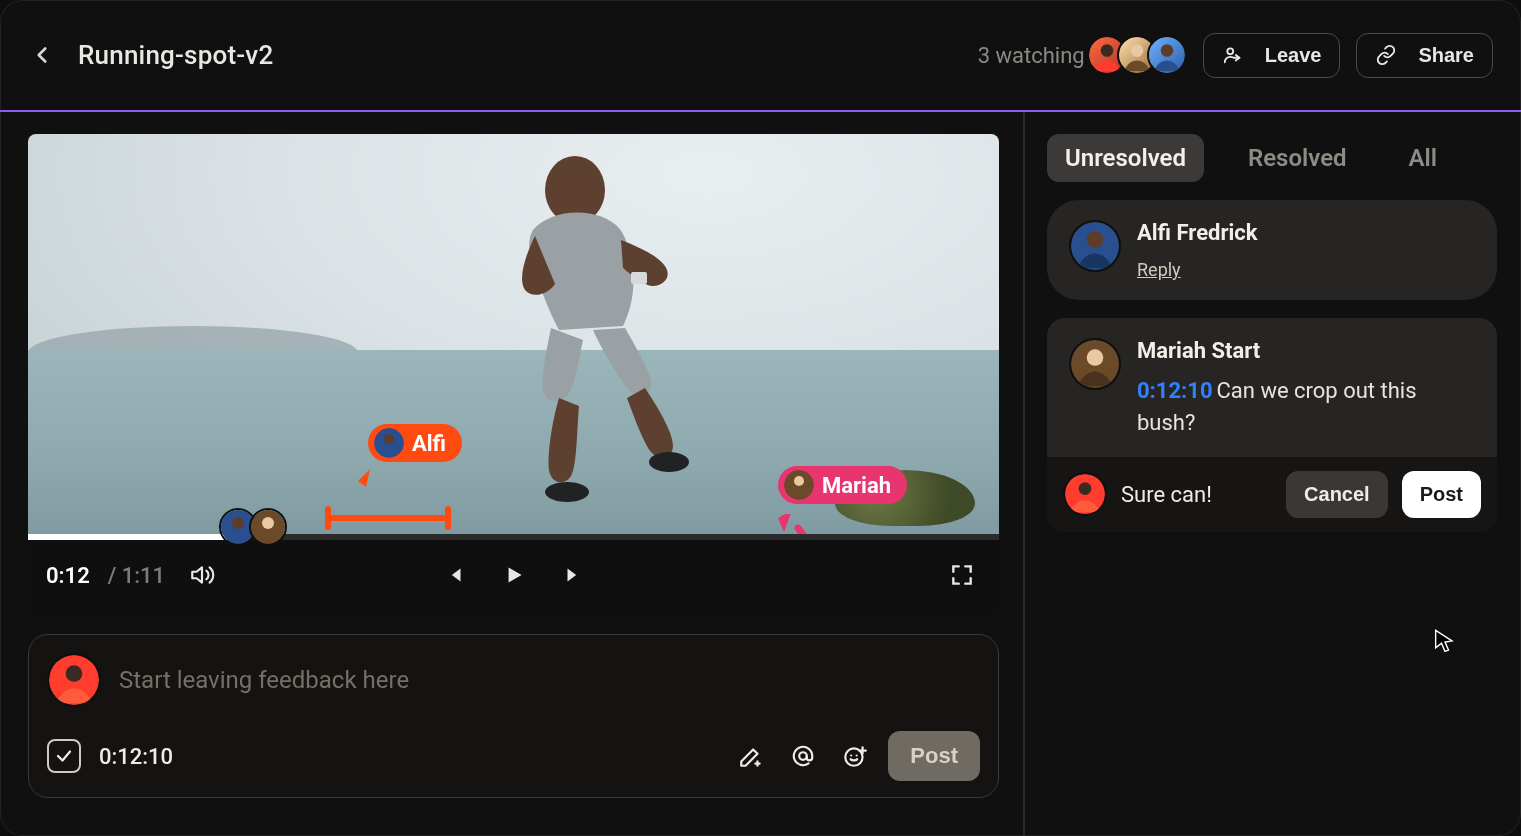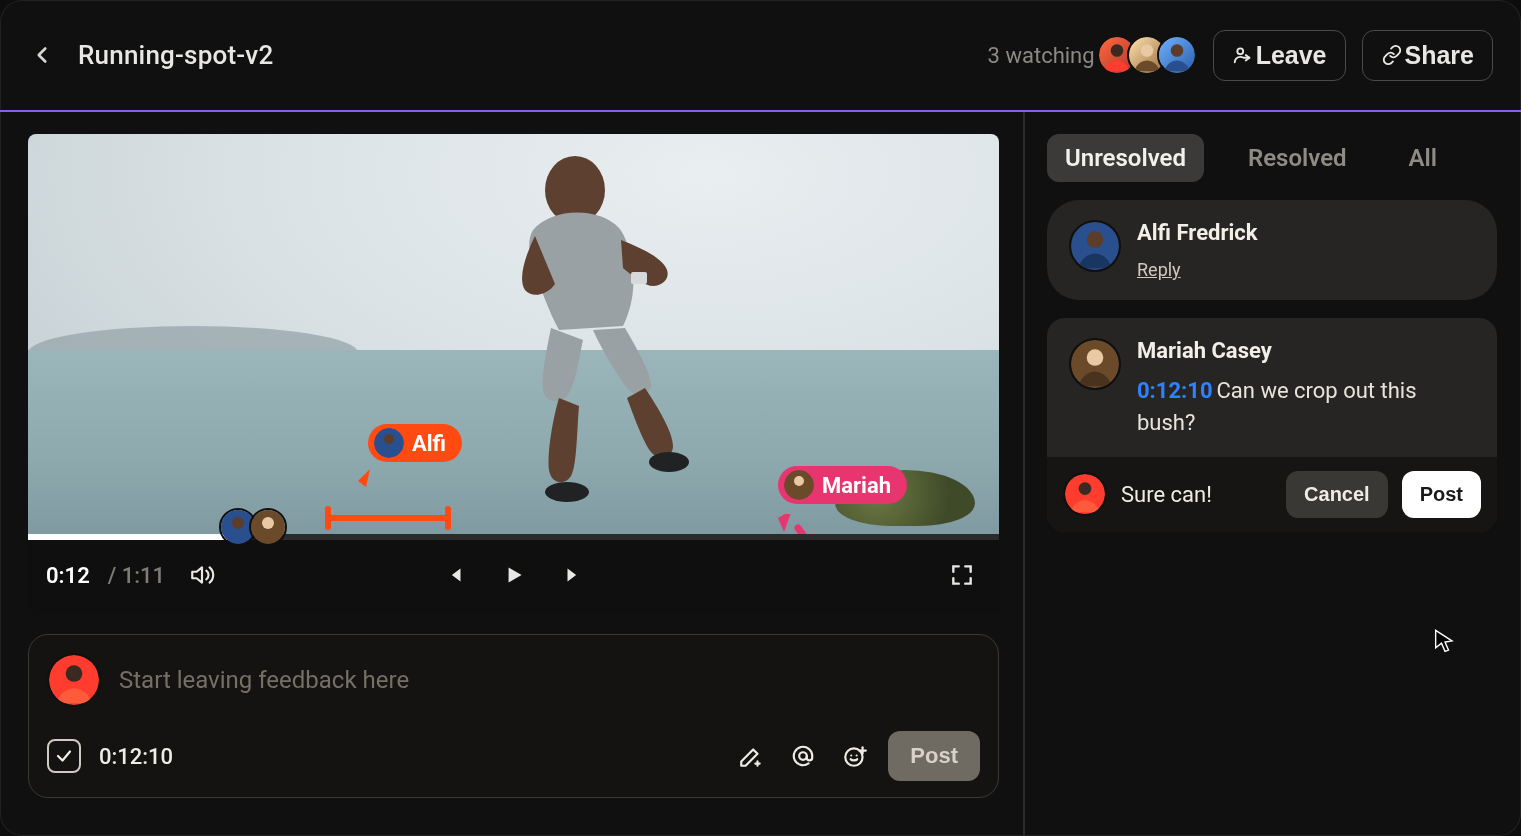--- a/index.html
+++ b/index.html
@@ -17,21 +17,21 @@
   
   .header{display:flex;align-items:center;justify-content:space-between;height:92px;padding:9px 28px;border-bottom:2px solid #8b5cf6;}
   .hleft{display:flex;align-items:center;gap:22px;}
   .back{width:28px;height:28px;display:grid;place-items:center;color:#d9d7d3;cursor:pointer;}
   .title{font-size:26px;letter-spacing:.2px;color:#e9e7e3;font-weight:500;}
   .hright{display:flex;align-items:center;gap:16px;}
   .watching{display:flex;align-items:center;gap:12px;color:#8c8984;font-size:22px;}
   .avstack{display:flex;}
   .avstack .av{margin-left:-10px;}
   .av{width:40px;height:40px;border-radius:50%;border:2px solid #101010;box-sizing:border-box;display:inline-block;}
-  .hbtn{display:flex;align-items:center;gap:2px;border:1.5px solid #4a4a4a;background:transparent;color:#e9e7e3;border-radius:12px;padding:10px 18px;font-size:25px;font-weight:600;cursor:pointer;}
+  .hbtn{display:flex;align-items:center;gap:21px;border:1.5px solid #4a4a4a;background:transparent;color:#e9e7e3;border-radius:12px;padding:10px 18px;font-size:20px;font-weight:600;cursor:pointer;}
   .hbtn svg{width:22px;height:22px;}
 
   
   .main{display:flex;height:calc(100% - 92px);}
   .left{flex:1;display:flex;flex-direction:column;padding:22px 24px 24px 28px;gap:20px;border-right:2px solid #2b2b2b;}
   .right{width:450px;padding:22px 24px 24px 22px;display:flex;flex-direction:column;gap:18px;}
 
   
   .video-card{background:#0f0f0f;border-radius:8px;overflow:hidden;}
   .frame{position:relative;width:100%;height:400px;overflow:hidden;}
@@ -368,21 +368,21 @@
 
       <div class="thread2">
         <div class="tinner">
           <div class="thead">
             <svg class="av" viewBox="0 0 52 52">
                 <circle cx="26" cy="26" r="26" fill="#6b4a2a"></circle>
                 <circle cx="26" cy="19" r="9" fill="#e9c9a3"></circle>
                 <path d="M8 50c3-12 13-16 18-16s15 4 18 16" fill="#4a331e"></path>
               </svg>
             <div style="flex:1">
-              <div class="tname">Mariah Casey</div>
+              <div class="tname">Mariah Start</div>
               <div class="tbody"><span class="tstamp">0:12:10</span><span>Can we crop out this bush?</span></div>
             </div>
           </div>
         </div>
         <div class="replybar">
           <svg class="av" viewBox="0 0 44 44">
               <circle cx="22" cy="22" r="22" fill="#ff3c2e"></circle>
               <circle cx="22" cy="16" r="7" fill="#3a2a22"></circle>
               <path d="M6 42c3-10 12-13 16-13s13 3 16 13" fill="#ff5a3a"></path>
             </svg>

